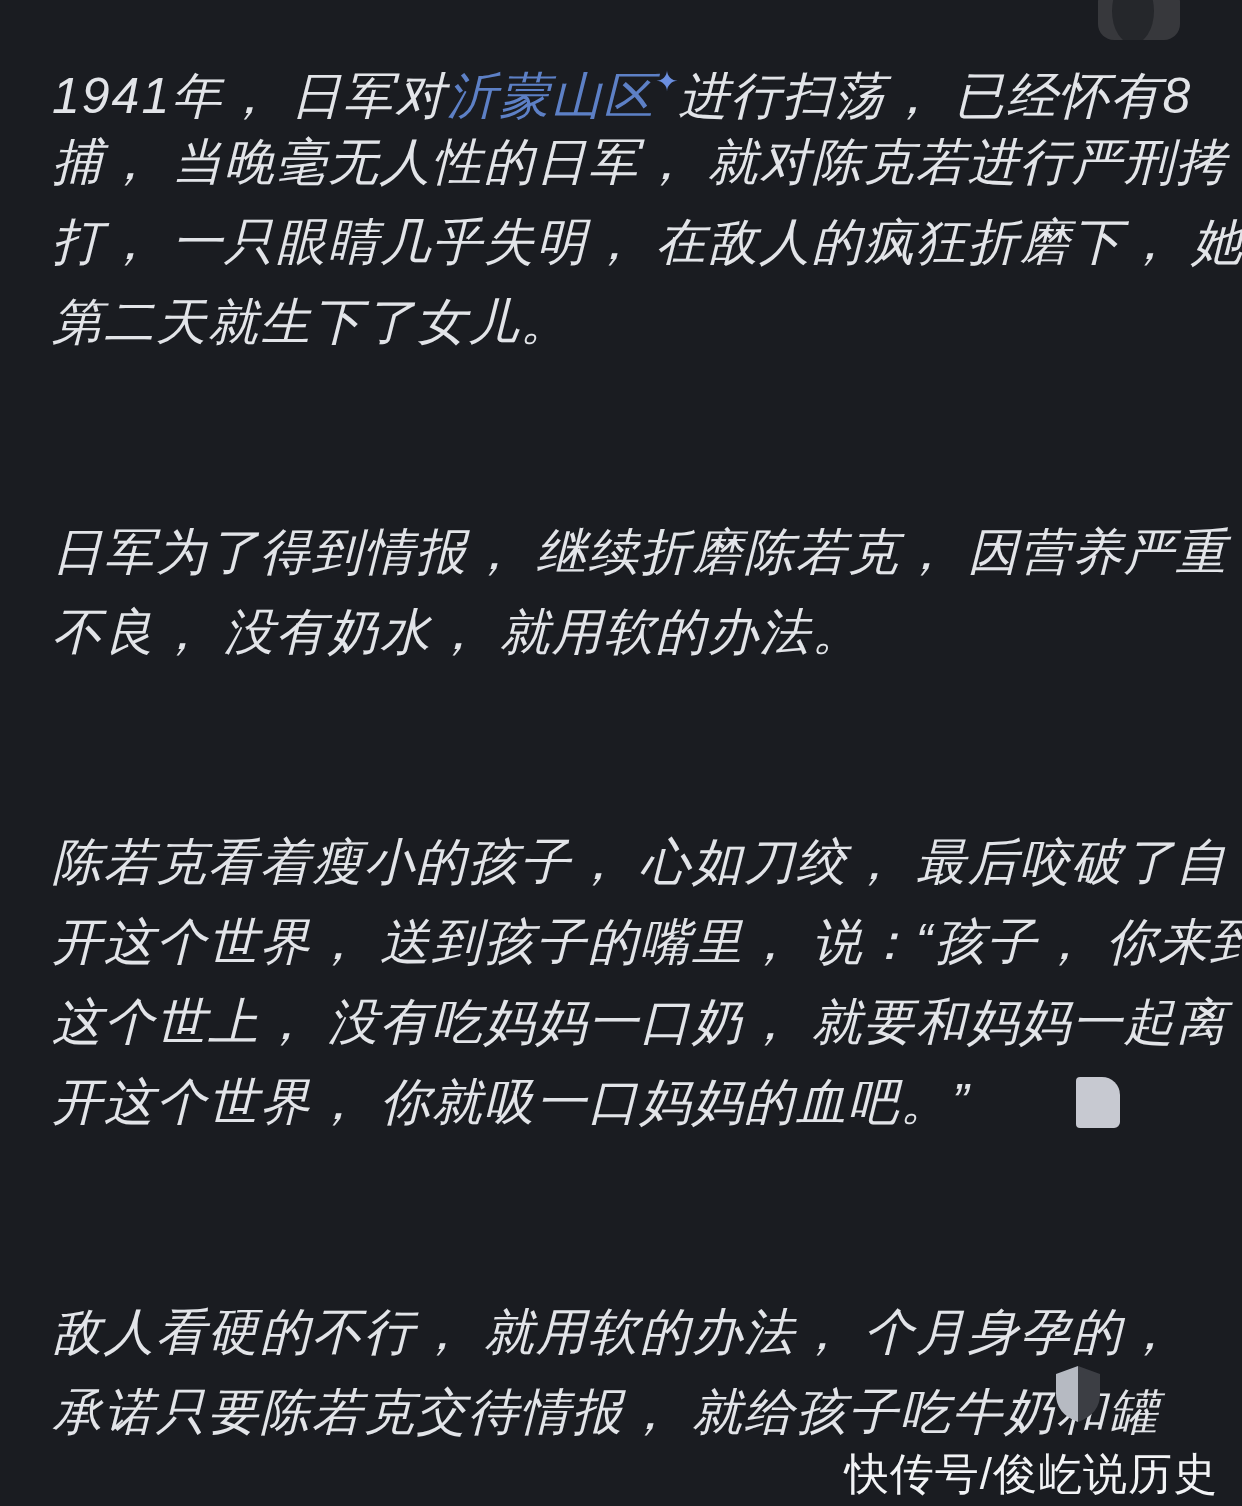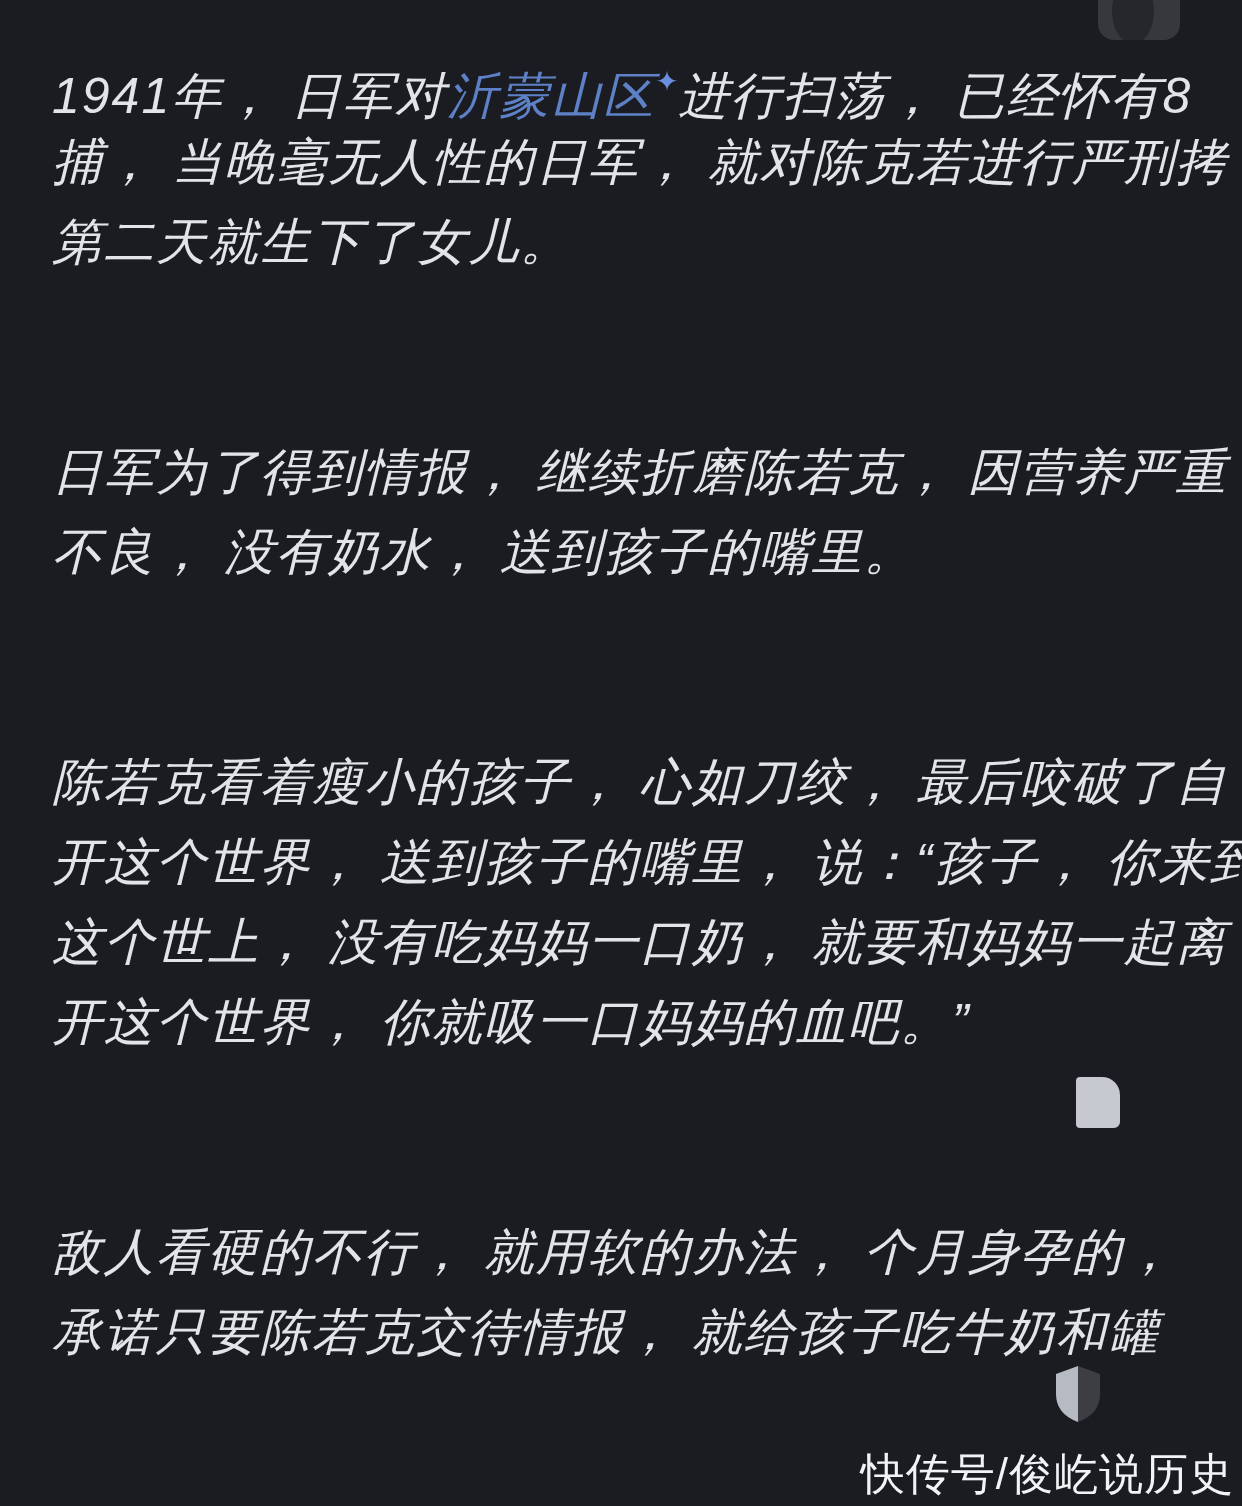--- a/index.html
+++ b/index.html
@@ -74,41 +74,42 @@
   
   .shield {
     position: absolute;
     left: 1052px;
     top: 1364px;
     width: 52px;
     height: 60px;
   }
   .watermark {
     position: absolute;
-    right: 8px;
+    right: 24px;
     bottom: 2px;
     color: #f2f3f5;
     font-size: 44px;
     font-weight: 500;
     letter-spacing: 1px;
     white-space: pre;
   }
 </style>
 </head>
 <body>
 
 <div class="article">
     <div class="para">
       <div class="line"><span>1941年， 日军对</span><span class="link">沂蒙山区</span><span class="sparkle">✦</span><span>进行扫荡， 已经怀有8</span></div>
       <div class="line"><span>捕， 当晚毫无人性的日军， 就对陈克若进行严刑拷</span></div>
+      <div class="line"><span>打， 一只眼睛几乎失明， 在敌人的疯狂折磨下， 她</span></div>
       <div class="line"><span>第二天就生下了女儿。</span></div>
     </div>
     <div class="para">
       <div class="line"><span>日军为了得到情报， 继续折磨陈若克， 因营养严重</span></div>
-      <div class="line"><span>不良， 没有奶水， 送到孩子的嘴里。</span></div>
+      <div class="line"><span>不良， 没有奶水， 就用软的办法。</span></div>
     </div>
     <div class="para">
       <div class="line"><span>陈若克看着瘦小的孩子， 心如刀绞， 最后咬破了自</span></div>
       <div class="line"><span>开这个世界， 送到孩子的嘴里， 说：“孩子， 你来到</span></div>
       <div class="line"><span>这个世上， 没有吃妈妈一口奶， 就要和妈妈一起离</span></div>
       <div class="line"><span>开这个世界， 你就吸一口妈妈的血吧。”</span></div>
     </div>
     <div class="para">
       <div class="line"><span>敌人看硬的不行， 就用软的办法， 个月身孕的，</span></div>
       <div class="line"><span>承诺只要陈若克交待情报， 就给孩子吃牛奶和罐</span></div>

